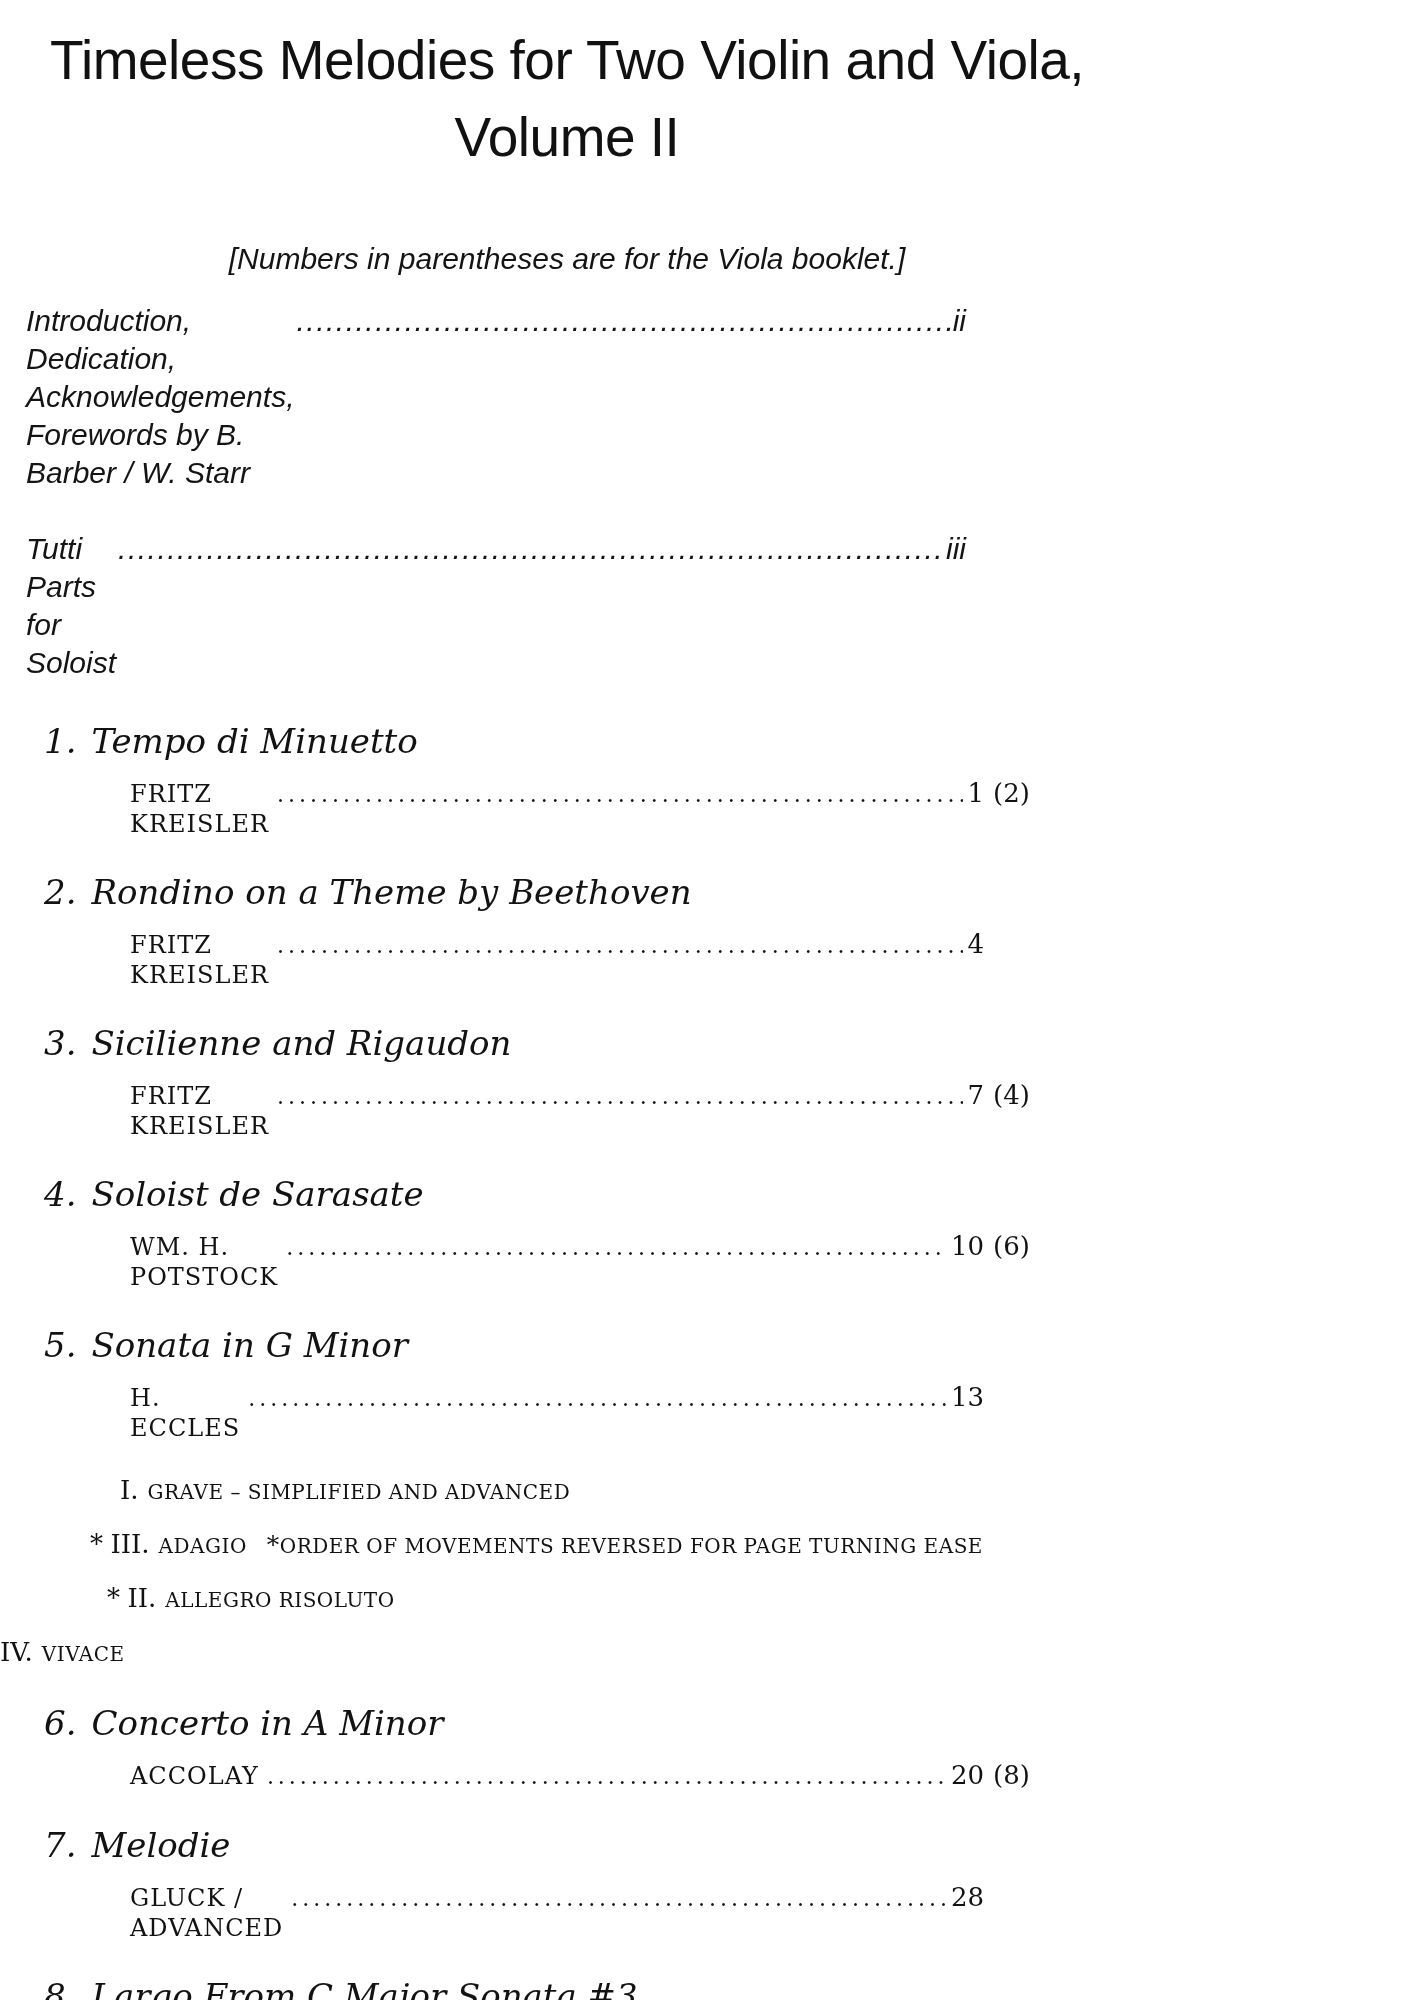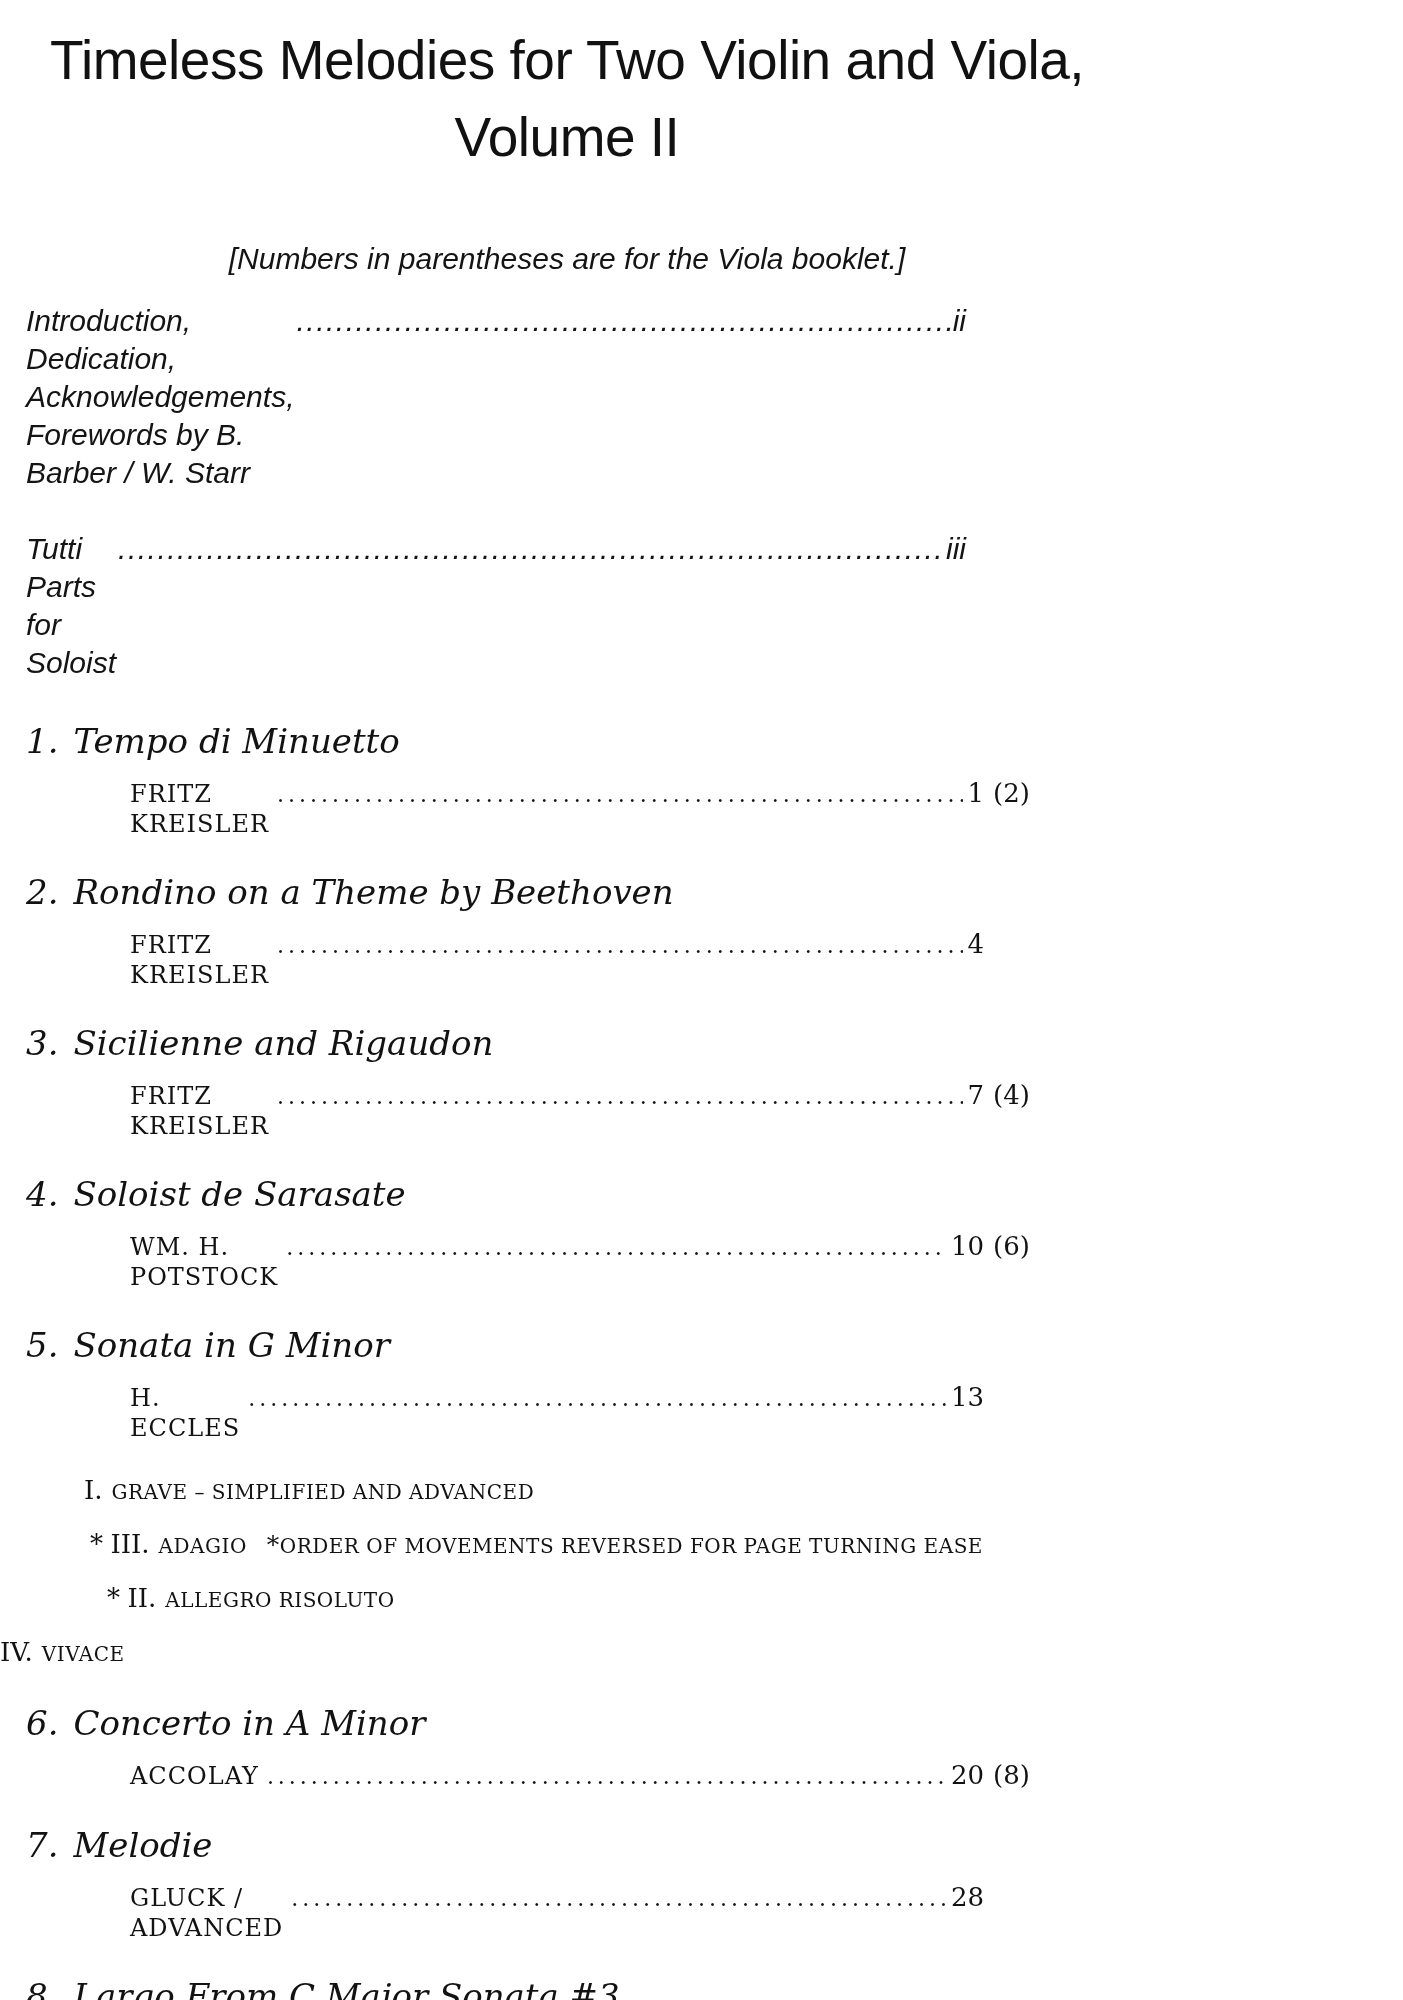--- a/index.html
+++ b/index.html
@@ -60,21 +60,21 @@
   .fm .leader { letter-spacing: 1.5px; margin: 0 2px; }
 
   
   .entries { margin-top: 22px; }
 
   .etitle {
     font-family: "DejaVu Serif", serif;
     font-style: italic;
     font-size: 34px;
     line-height: 42px;
-    padding-left: 26px;
+    padding-left: 44px;
     margin-bottom: 16px;
     color: #121212;
   }
   .enum { margin-right: 15px; }
 
   .comp {
     font-family: "DejaVu Serif", serif;
     font-size: 24px;
     line-height: 30px;
     letter-spacing: 1px;
@@ -96,21 +96,21 @@
   .movements { margin-top: 3px; margin-bottom: 33px; }
   .mrow {
     font-family: "DejaVu Serif", serif;
     font-size: 20px;
     line-height: 30px;
     letter-spacing: 0.5px;
     margin-bottom: 22px;
     color: #121212;
     white-space: nowrap;
   }
-  .mrow.m0 { padding-left: 84px; }
+  .mrow.m0 { padding-left: 120px; }
   .mrow.m1 { padding-left: 90px; }
   .mrow.m2 { padding-left: 60px; margin-left: 47px; }
   .mrow.m3 { }
   .mstar { font-size: 26px; }
   .mstar:not(:empty) { margin-right: 7px; }
   .mnum { font-size: 26px; margin-right: 9px; letter-spacing: 0; }
   .mnote { margin-left: 20px; }
   .mnote-star { font-size: 25px; }
 </style>
 </head>

